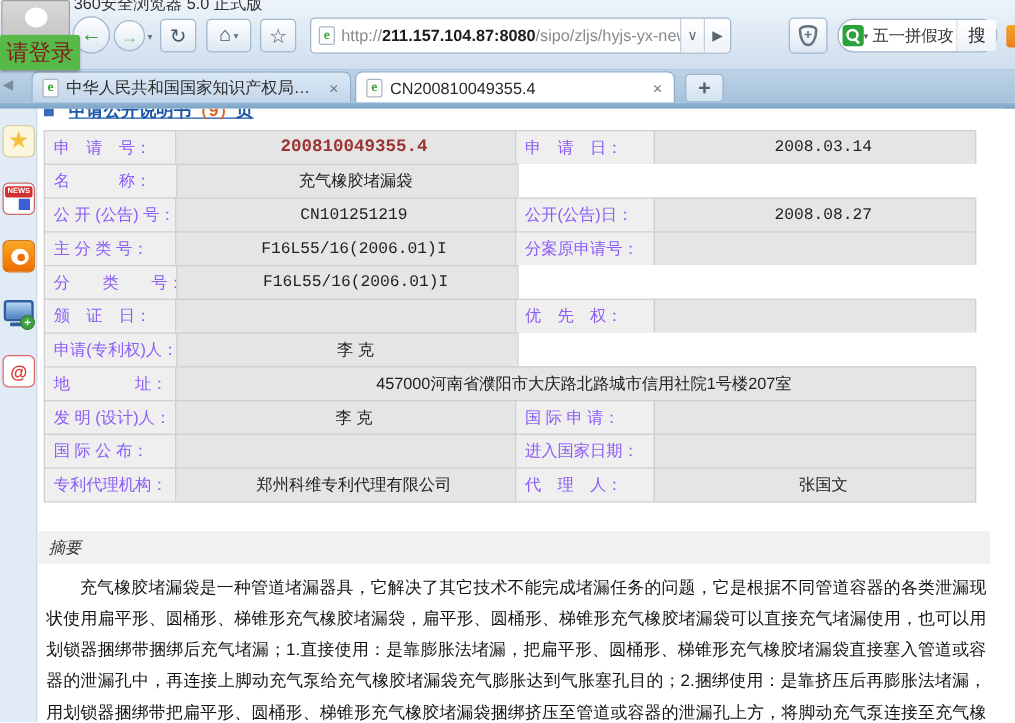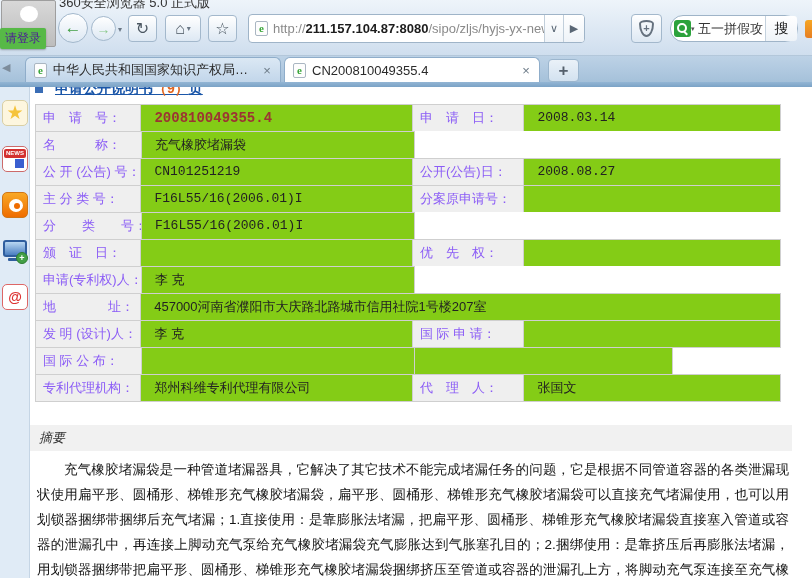--- a/index.html
+++ b/index.html
@@ -12,21 +12,21 @@
     background:linear-gradient(#eef4fa,#cfdeee); border-bottom:1px solid #b3c7da; }
   .win-title { position:absolute; left:59px; top:-6px; font-size:13px; color:#333; white-space:nowrap; }
 
   .avatar { position:absolute; left:1px; top:0; width:55px; height:47px;
     background:linear-gradient(#d8d8d8,#bdbdbd); border:1px solid #9e9e9e; border-radius:2px; }
   .avatar::before { content:""; position:absolute; top:5px; left:50%; transform:translateX(-50%);
     width:18px; height:16px; background:#fff; border-radius:50%; }
   .avatar::after { content:""; position:absolute; bottom:3px; left:50%; transform:translateX(-50%);
     width:34px; height:14px; background:#fff; border-radius:50% 50% 0 0; }
   .login-badge { position:absolute; left:0; top:28px; z-index:3; background:#57b947;
-    color:#4c1d95; font-size:12px; padding:2px 5px; border-radius:2px; box-shadow:0 1px 2px rgba(0,0,0,.3); }
+    color:#7f1d1d; font-size:18px; padding:2px 5px; border-radius:2px; box-shadow:0 1px 2px rgba(0,0,0,.3); }
 
   .toolbar { position:absolute; left:58px; top:13px; right:0; height:42px; }
   .tbtn { position:absolute; display:flex; align-items:center; justify-content:center;
     background:linear-gradient(#ffffff,#dde8f3); border:1px solid #a3b8cc; border-radius:4px;
     color:#4a5661; cursor:default; }
   .btn-back   { left:0;  top:0; width:30px; height:30px; border-radius:50%; font-size:17px; font-weight:bold; color:#43a047; }
   .btn-fwd    { left:33px; top:3px; width:25px; height:25px; border-radius:50%; font-size:14px; font-weight:bold; color:#8bc98d; }
   .fwd-caret  { position:absolute; left:60px; top:12px; font-size:8px; color:#6b7886; }
   .btn-refresh{ left:70px; top:2px; width:29px; height:27px; font-size:16px; }
   .btn-home   { left:107px; top:2px; width:36px; height:27px; font-size:16px; }
@@ -117,21 +117,21 @@
   .bullet { width:8px; height:8px; background:#3a6db5; margin-right:12px; flex:0 0 8px; }
   .doclink { font-size:14px; font-weight:bold; color:#1a56a8; text-decoration:underline; white-space:nowrap; }
   .doclink .pages { color:#e0641e; }
 
   .ptable { position:absolute; left:5px; top:18px; width:746px; }
   .trow { display:flex; height:28px; margin-top:-1px; }
   .cell { border:1px solid #cfcfcf; height:28px; line-height:26px; font-size:13px;
     white-space:nowrap; overflow:hidden; }
   .cell + .cell { margin-left:-1px; }
   .lbl { background:#efefef; color:#8b5cf6; padding-left:7px; }
-  .val { background:#84cc16; color:#222; padding-left:13px; }
+  .val { background:#e5e5e5; color:#222; padding-left:13px;text-align:center; }
   .w-lbl1 { width:107px; }
   .w-val1 { width:274px; }
   .w-lbl2 { width:113px; }
   .w-val2 { width:259px; }
   .w-wide { width:646px; }
   .rest { flex:1; border:none; background:#fff; }
   .mono { font-family:"Liberation Mono","DejaVu Sans Mono",monospace; font-size:13px; }
   .red  { color:#9c3333; font-weight:bold; font-size:14px;
     font-family:"Liberation Mono","DejaVu Sans Mono",monospace; }
 
@@ -265,20 +265,21 @@
     </div>
     <div class="trow">
       <div class="cell lbl w-lbl1">发 明 (设计)人：</div>
       <div class="cell val w-val1">李 克</div>
       <div class="cell lbl w-lbl2">国 际 申 请：</div>
       <div class="cell val w-val2"></div>
     </div>
     <div class="trow">
       <div class="cell lbl w-lbl1">国 际 公 布：</div>
       <div class="cell val w-val1"></div>
+      <div class="cell lbl w-lbl2">进入国家日期：</div>
       <div class="cell val w-val2"></div>
     </div>
     <div class="trow">
       <div class="cell lbl w-lbl1">专利代理机构：</div>
       <div class="cell val w-val1">郑州科维专利代理有限公司</div>
       <div class="cell lbl w-lbl2">代　理　人：</div>
       <div class="cell val w-val2">张国文</div>
     </div>
   </div>
 

